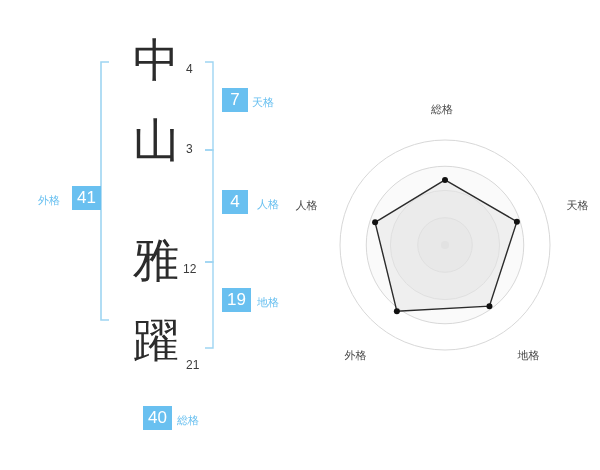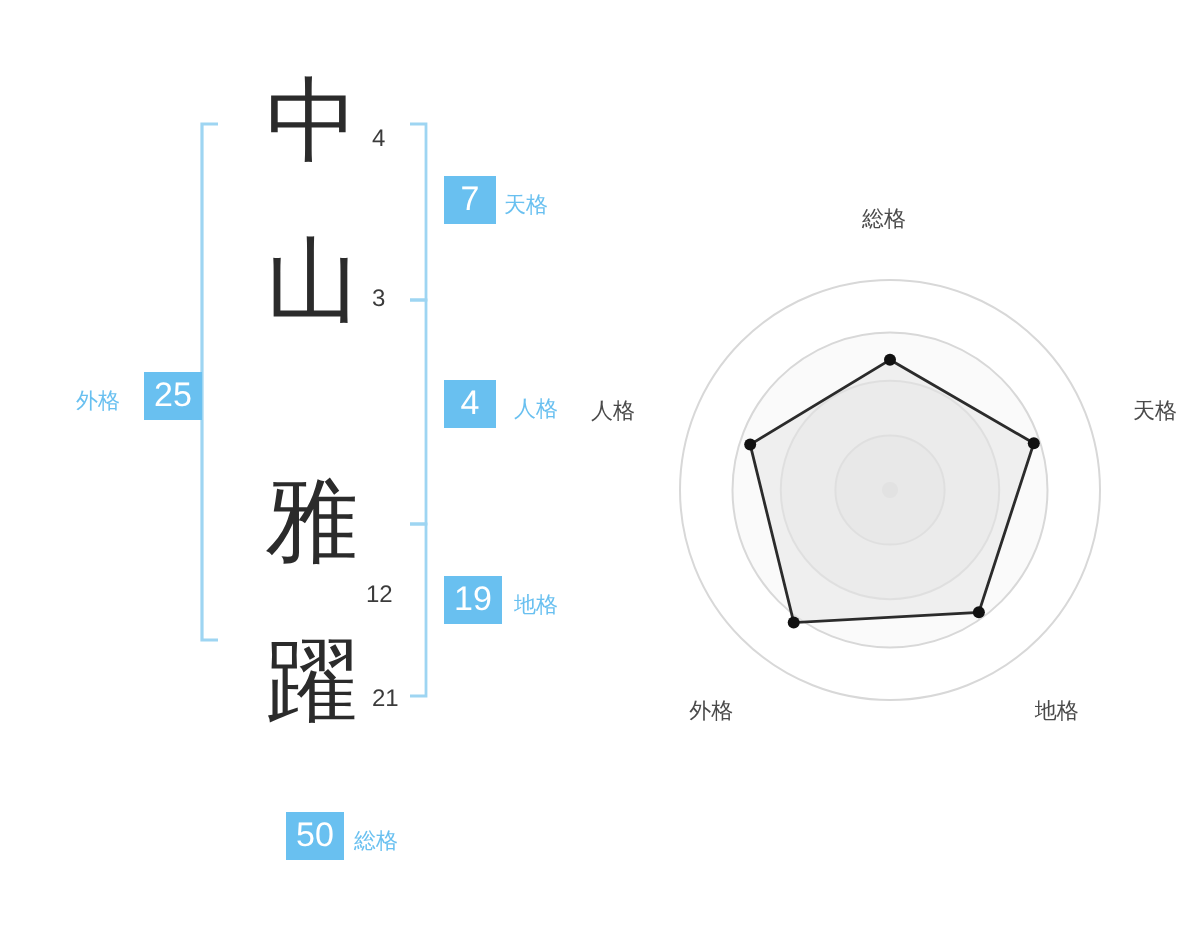--- a/index.html
+++ b/index.html
@@ -43,22 +43,22 @@
   .kanji-4 { left: 130px; top: 318px; }
 
   .stroke-num {
     position: absolute;
     font-size: 12px;
     color: #3b3b3b;
     font-family: "Liberation Sans", sans-serif;
   }
   .sn-1 { left: 186px; top: 62px; }
   .sn-2 { left: 186px; top: 142px; }
-  .sn-3 { left: 183px; top: 262px; margin-top: 28px; }
-  .sn-4 { left: 186px; top: 342px; }
+  .sn-3 { left: 183px; top: 262px; }
+  .sn-4 { left: 186px; top: 358px; }
 
   
   .chip {
     position: absolute;
     background: #69c0f0;
     color: #ffffff;
     font-size: 17px;
     font-family: "Liberation Sans", sans-serif;
     padding: 3px 5px 4px 5px;
     line-height: 1;
@@ -147,24 +147,24 @@
 
     <div class="chip chip-tenkaku">7</div>
     <div class="chip-label lbl-tenkaku">天格</div>
 
     <div class="chip chip-jinkaku">4</div>
     <div class="chip-label lbl-jinkaku">人格</div>
 
     <div class="chip chip-chikaku">19</div>
     <div class="chip-label lbl-chikaku">地格</div>
 
-    <div class="chip chip-gaikaku">25</div>
+    <div class="chip chip-gaikaku">41</div>
     <div class="chip-label lbl-gaikaku">外格</div>
 
-    <div class="chip chip-soukaku">50</div>
+    <div class="chip chip-soukaku">40</div>
     <div class="chip-label lbl-soukaku">総格</div>
   </div>
 
   <div class="radar-panel">
     <svg class="radar-svg" id="radar-svg" width="290" height="470" viewBox="0 0 290 470">
         <circle cx="135" cy="245" r="105" fill="#ffffff" stroke="#d8d8d8" stroke-width="1"></circle>
         <circle cx="135" cy="245" r="78.75" fill="#fafafa" stroke="#d8d8d8" stroke-width="1"></circle>
         <circle cx="135" cy="245" r="52.5" fill="#ffffff" stroke="#d8d8d8" stroke-width="1"></circle>
         <circle cx="135" cy="245" r="26.25" fill="#fafafa" stroke="#d8d8d8" stroke-width="1"></circle>
         <circle cx="135" cy="245" r="54.6" fill="#f2f2f2" stroke="#d8d8d8" stroke-width="1"></circle>

